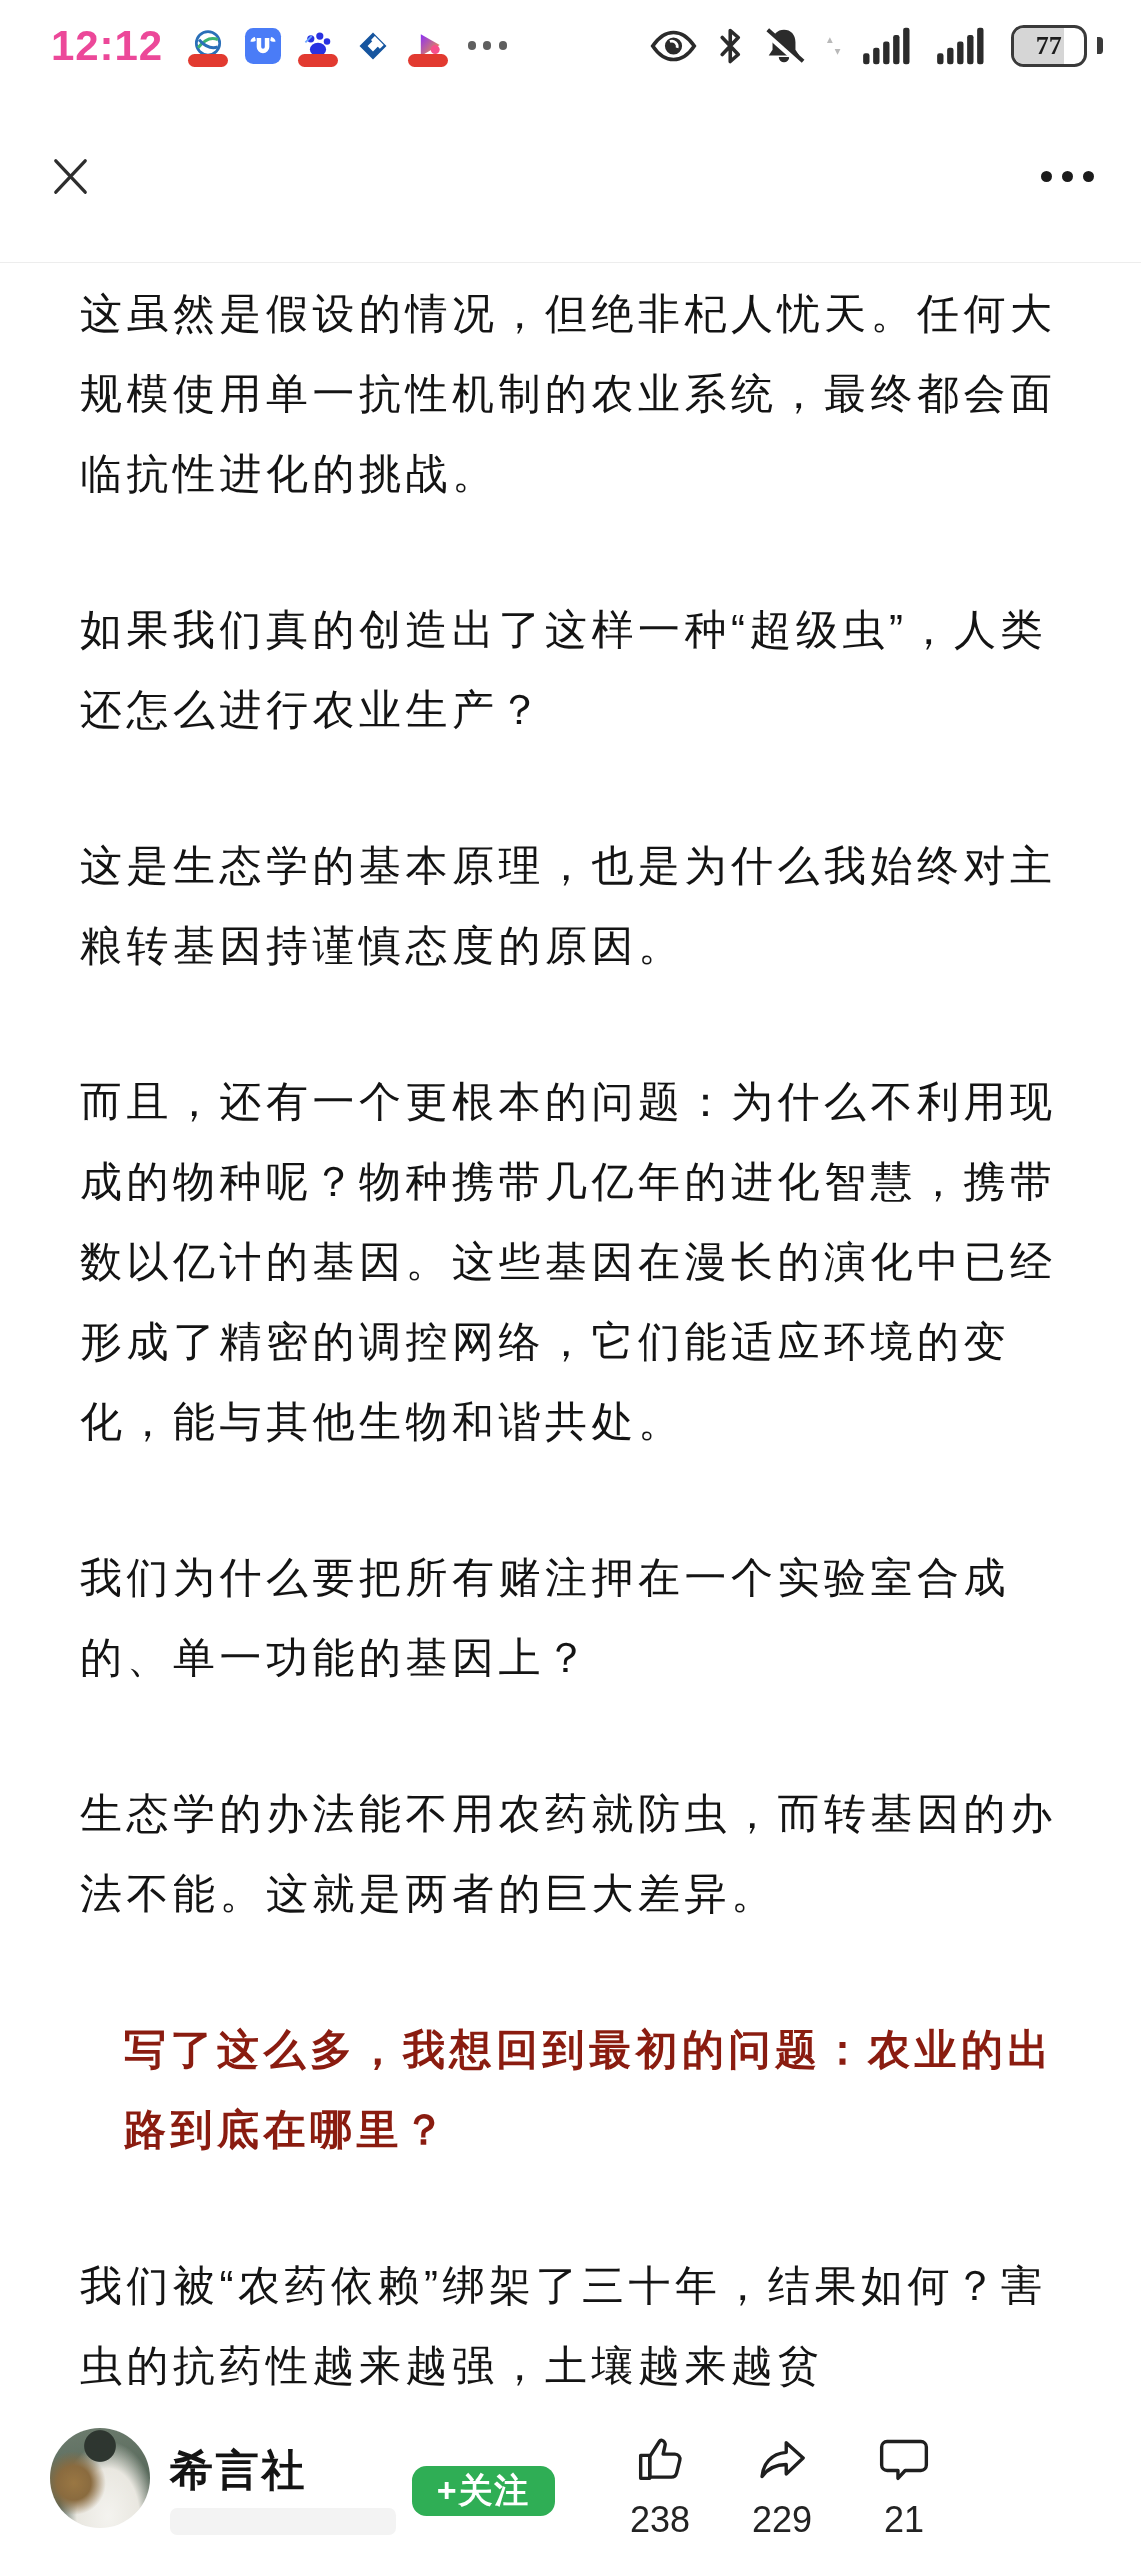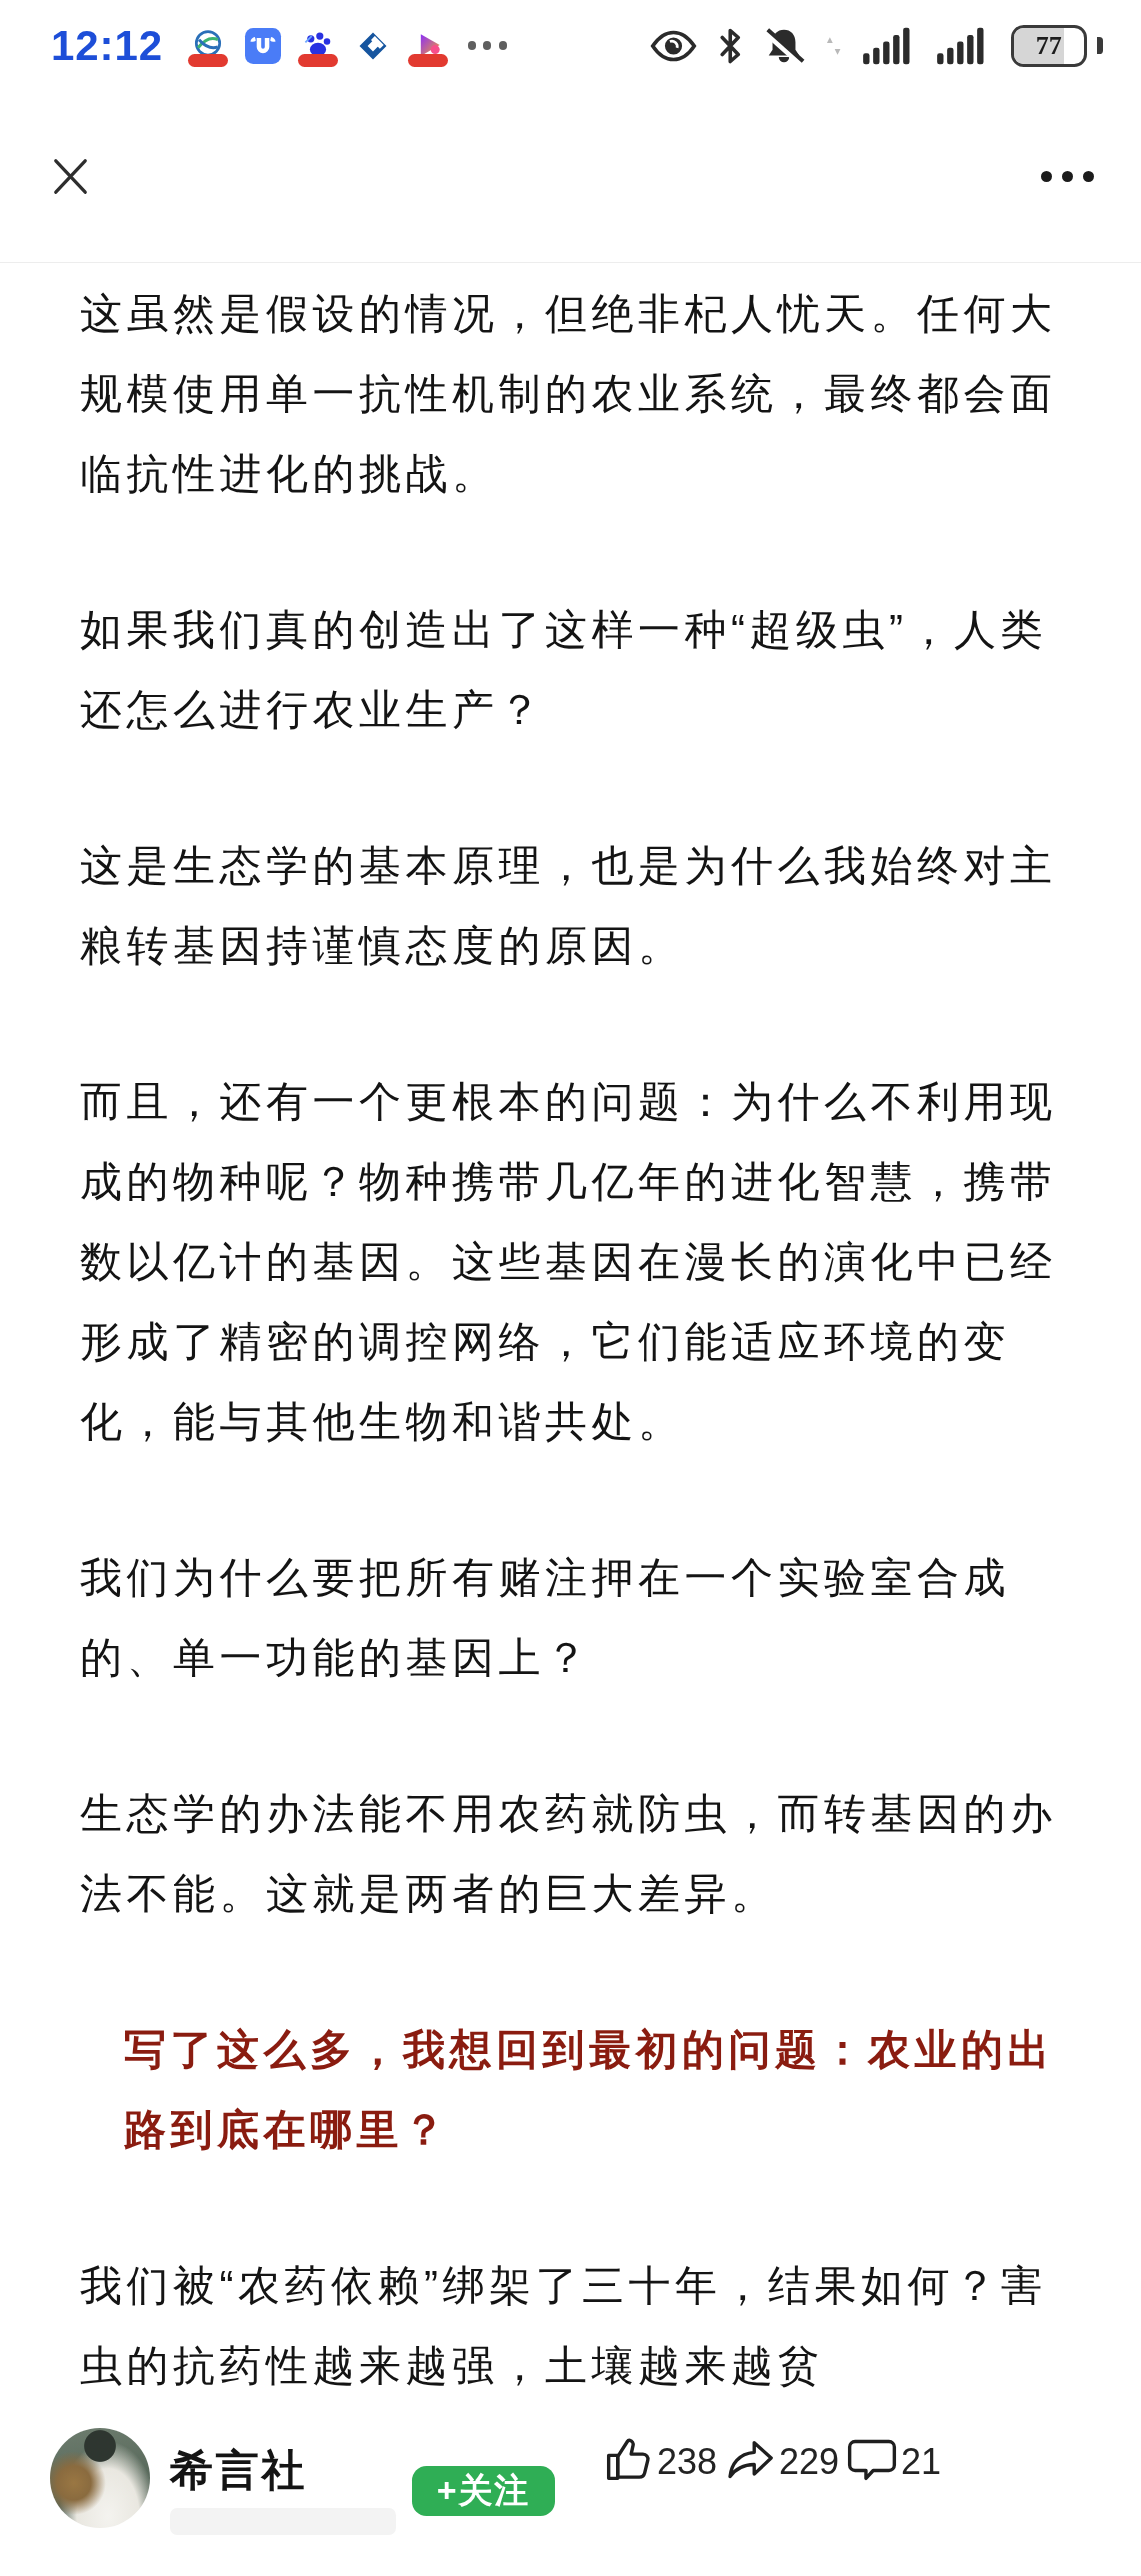--- a/index.html
+++ b/index.html
@@ -2,21 +2,21 @@
 <html style="font-size:14.5px"><head>
 <meta charset="utf-8">
 <style>
   html,body{margin:0;padding:0;background:#888;}
   .screen{
     position:relative;width:1141px;height:2576px;margin:0 auto;background:#fff;
     font-family:"Liberation Sans","DejaVu Sans",sans-serif;overflow:hidden;
   }
   
   .status-bar{height:91px;display:flex;align-items:center;padding:0 38px 0 51px;box-sizing:border-box;}
-  .time{font-size:42px;font-weight:700;color:#1d4ed8;letter-spacing:0.9px;}
+  .time{font-size:42px;font-weight:700;color:#ec4899;letter-spacing:0.9px;}
   .app-icons{display:flex;align-items:center;gap:19px;margin-left:27px;}
   .app-icon{position:relative;width:36px;height:36px;border-radius:8.2px;flex:0 0 auto;}
   .app-icon.white{background:#fff;}
   .ribbon{position:absolute;left:-1.8px;right:-1.8px;bottom:-3.6px;height:13.6px;border-radius:7.2px;background:#e23a30;}
   .overflow-dots{display:flex;gap:7.2px;margin-left:22px;}
   .overflow-dots i{width:8.2px;height:8.2px;border-radius:50%;background:#5f5f5f;}
   .status-right{margin-left:auto;display:flex;align-items:center;gap:21px;font-family:Liberation Serif, serif;}
   .battery{position:relative;width:76px;height:42px;border:3.6px solid #3a3a3a;border-radius:12.7px;box-sizing:border-box;display:flex;align-items:center;justify-content:center;overflow:hidden;}
   .battery .fill{position:absolute;left:0;top:0;bottom:0;width:72%;background:#d6d6d6;}
   .battery .pct{position:relative;font-size:26px;font-weight:700;color:#1d1d1d;}
@@ -43,21 +43,21 @@
   .author-avatar{position:absolute;left:50px;top:11px;width:100px;height:100px;border-radius:50%;overflow:hidden;
     background:
       radial-gradient(circle at 50% 18%,#2e3630 0%,#2e3630 16%,transparent 17%),
       radial-gradient(circle at 24% 55%,#9a7743 0%,#8a6b3f 18%,transparent 34%),
       radial-gradient(ellipse at 58% 88%,#f4f3ef 0%,#e9e7e0 38%,transparent 60%),
       linear-gradient(170deg,#6d7c6e 0%,#5a6b5d 50%,#4c5b50 100%);}
   .author-name{position:absolute;left:170px;top:25px;font-size:43px;font-weight:700;color:#141414;letter-spacing:2.7px;}
   .author-sub{position:absolute;left:170px;top:91px;width:226px;height:27px;border-radius:7.2px;background:#f3f3f3;}
   .follow-btn{position:absolute;left:412px;top:49px;width:143px;height:50px;border:none;border-radius:14.5px;background:#2fae55;color:#fff;font-size:34px;font-weight:600;display:flex;align-items:center;justify-content:center;letter-spacing:1.8px;font-family:inherit;}
   .actions{position:absolute;left:599px;top:12.7px;display:flex;}
-  .action{width:122px;display:flex;flex-direction:row;align-items:flex-start;background:none;border:none;padding:0;font-family:inherit;}
+  .action{width:122px;display:flex;flex-direction:column;align-items:center;background:none;border:none;padding:0;font-family:inherit;}
   .action svg{width:58px;height:58px;}
   .action .count{margin-top:11px;font-size:36px;color:#232323;}
   
   .ic{display:block;}
 </style>
 </head>
 <body>
 
 <div class="screen">
 

